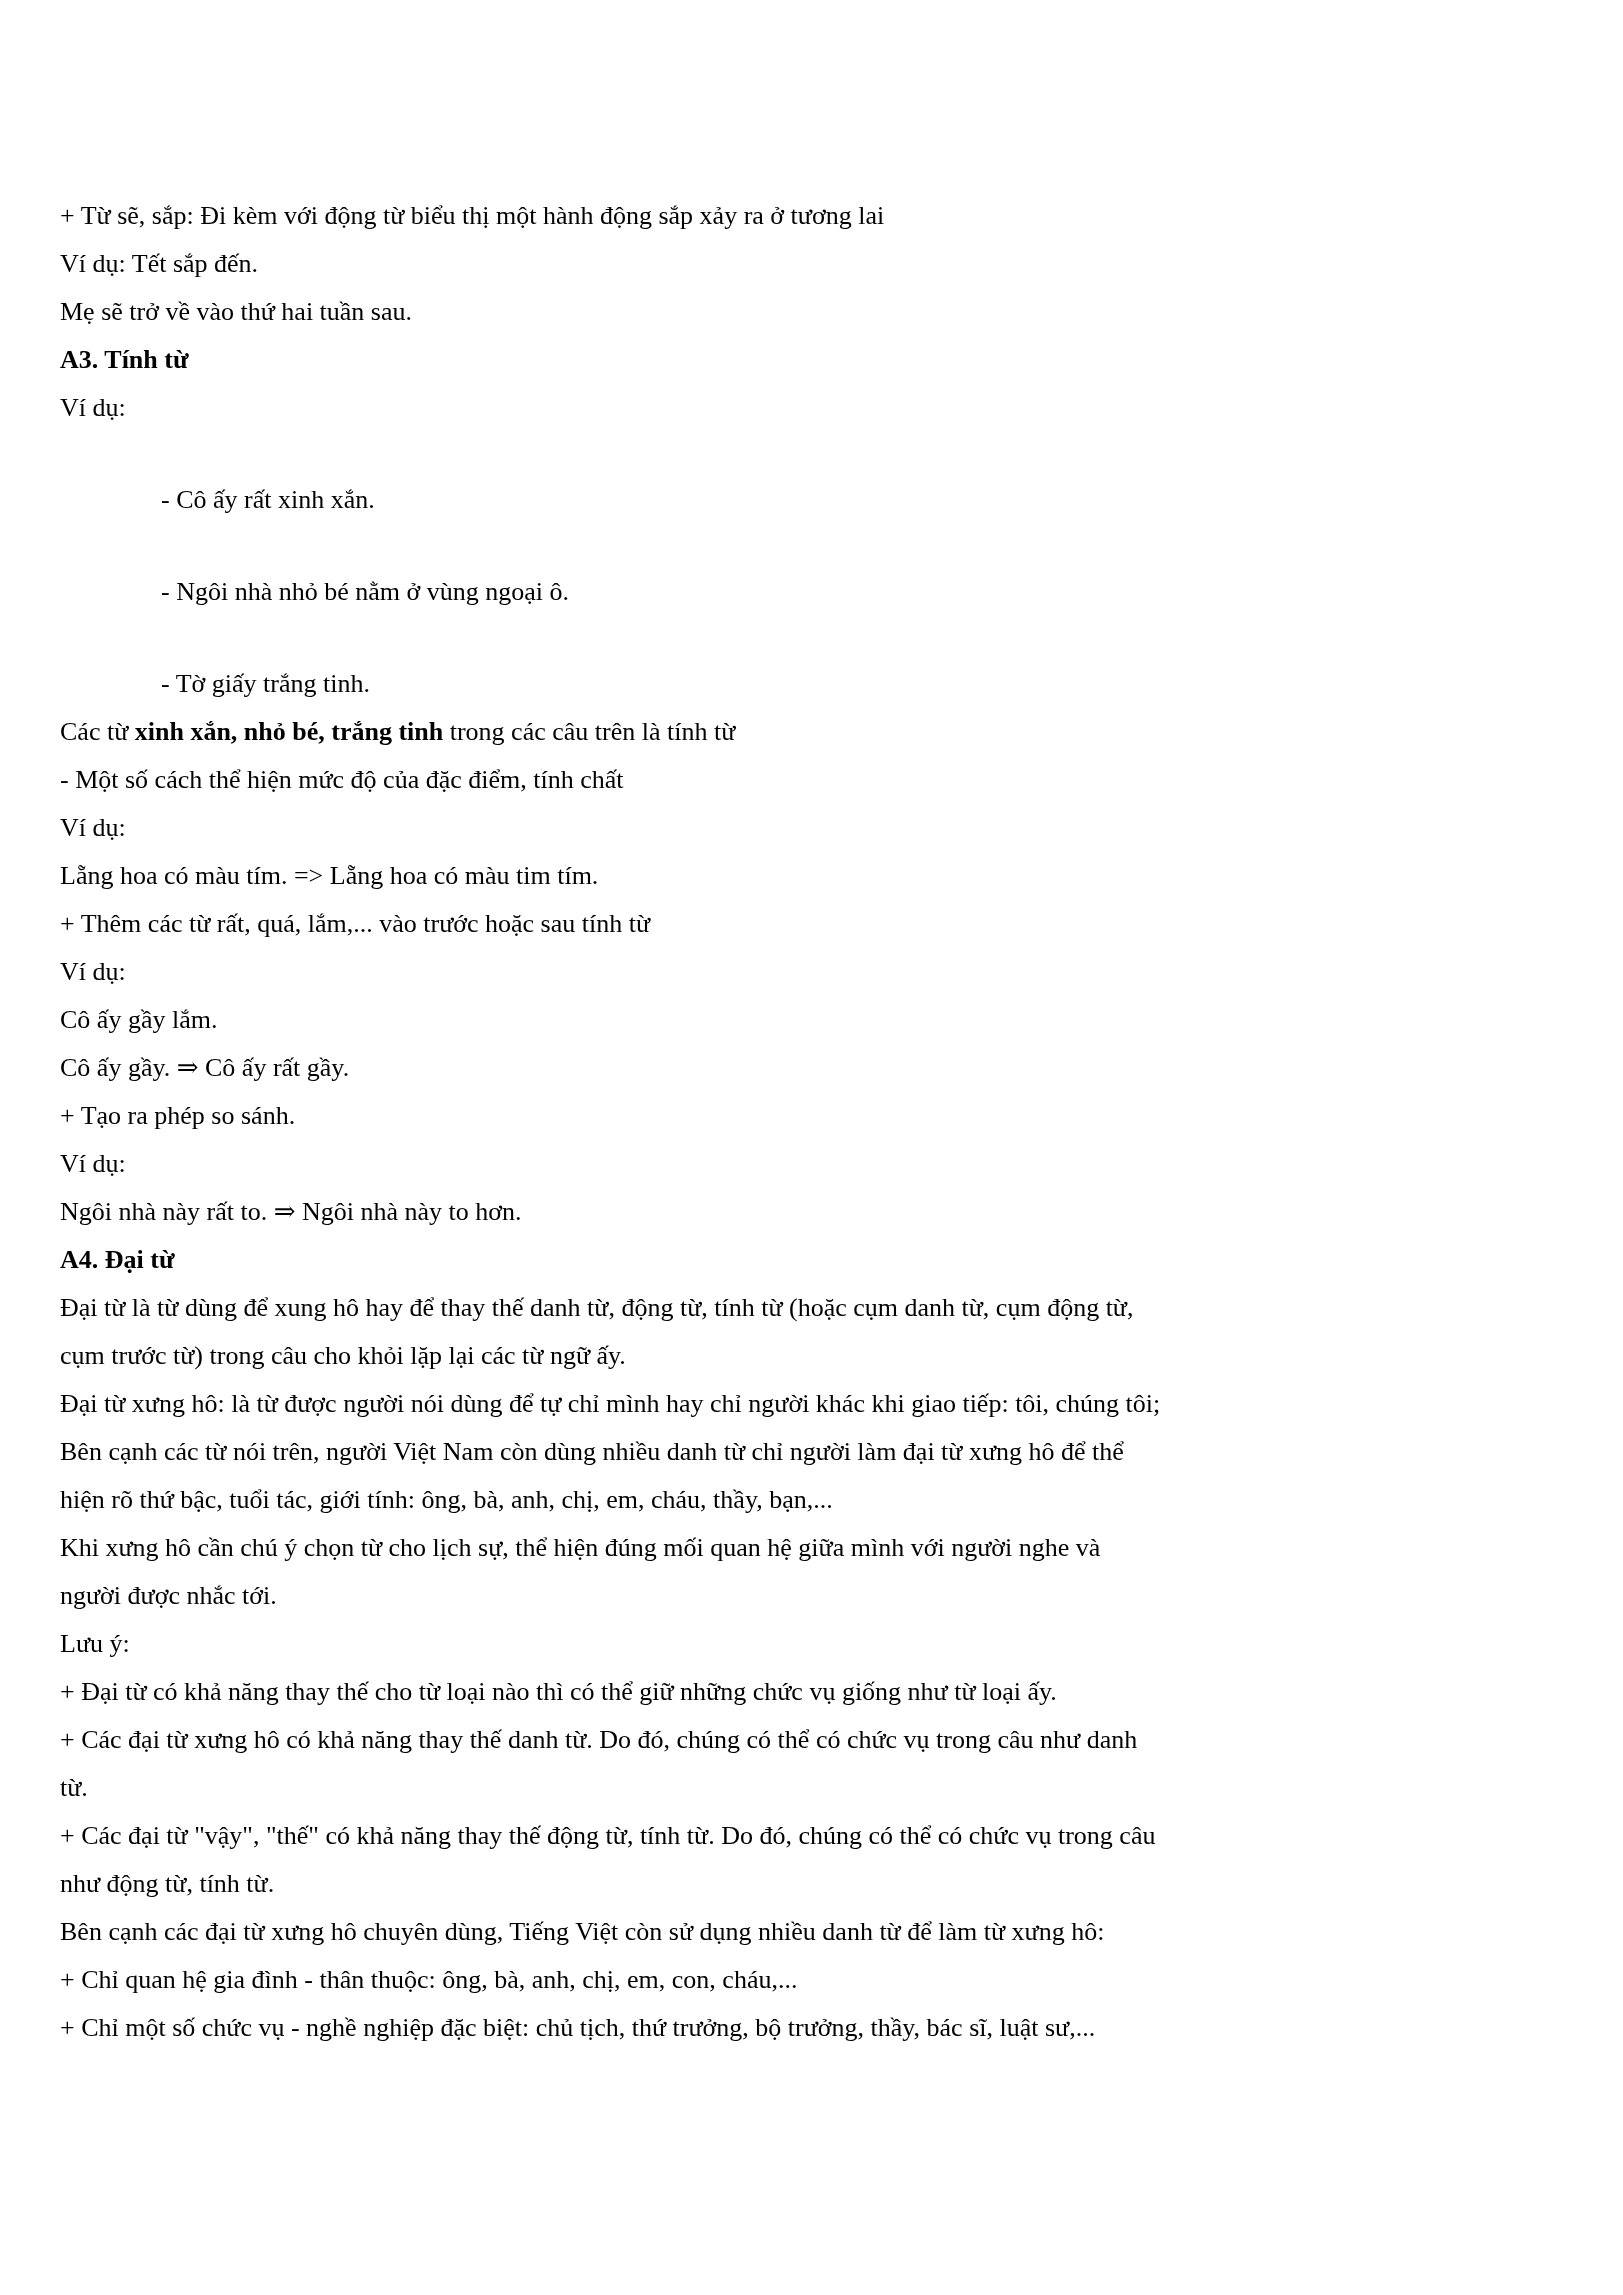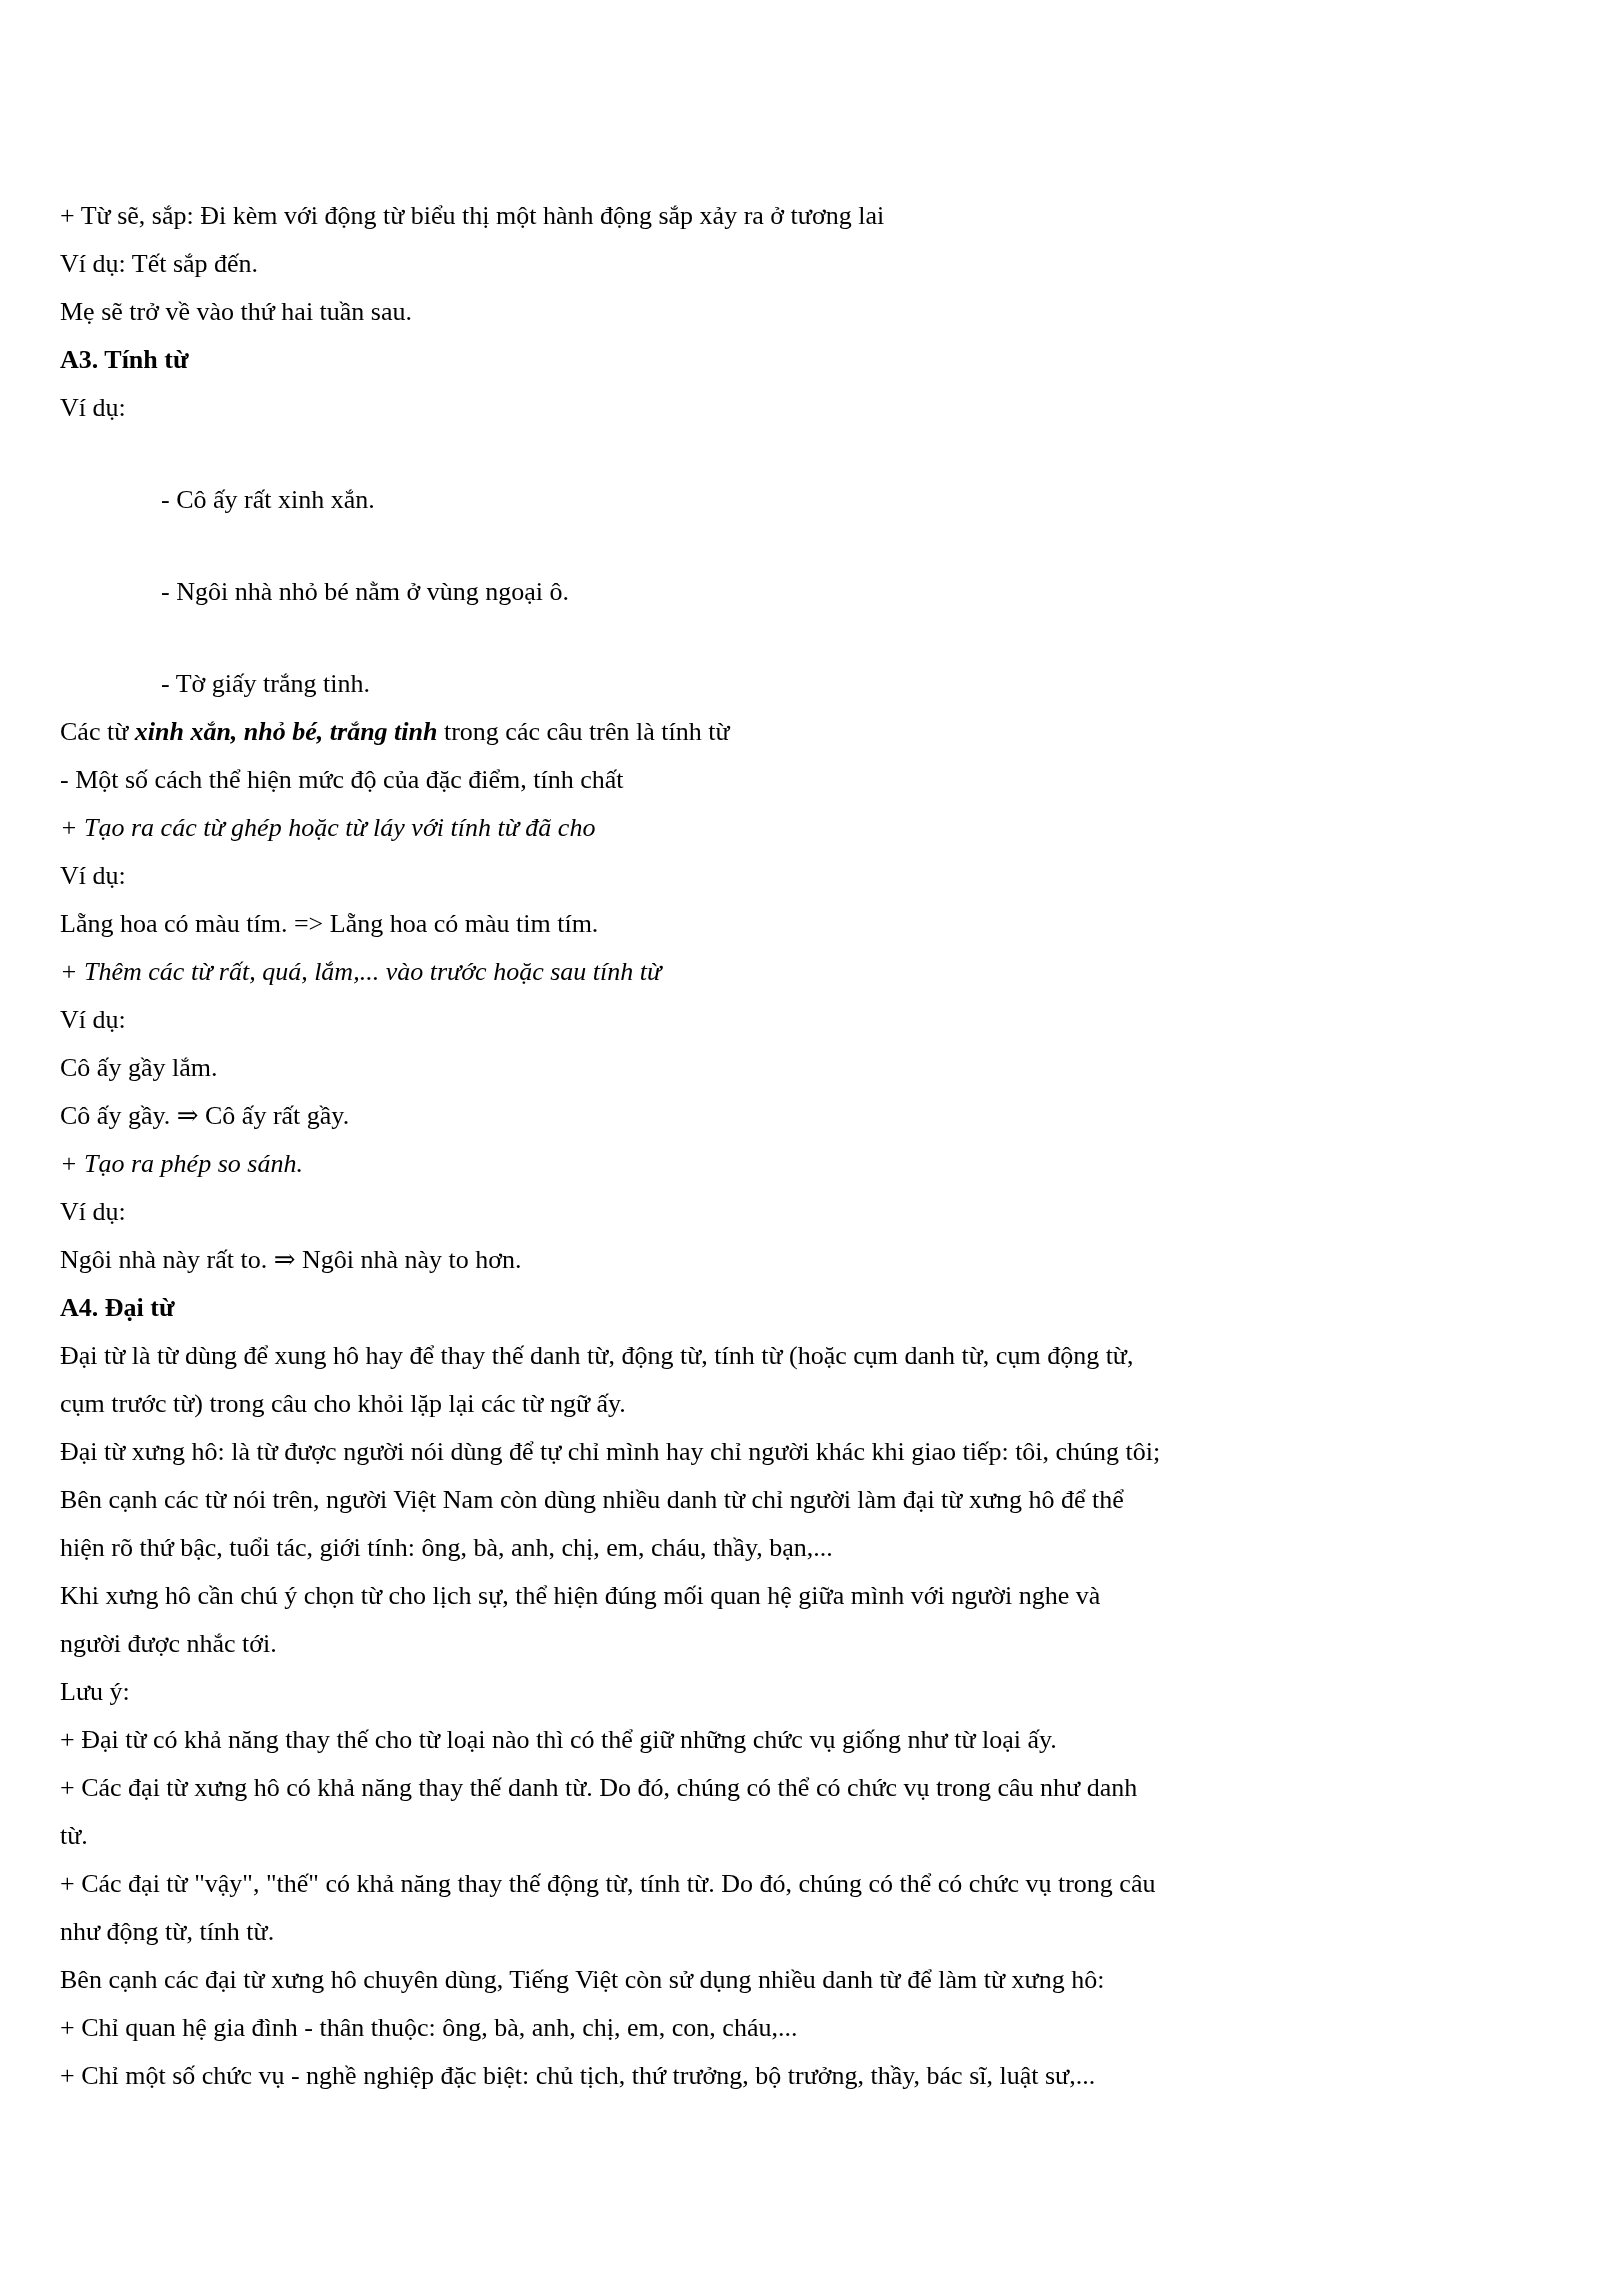--- a/index.html
+++ b/index.html
@@ -27,38 +27,37 @@
     line-height: 48px;
     height: 48px;
     white-space: pre;
     color: #000000;
   }
   .line.indent {
     padding-left: 101px;
     margin-top: 44px;
   }
   .r-b  { font-weight: bold; }
-  .r-i  { font-style: italic; }
+  .r-i  { }
 </style>
 </head>
 <body>
 
 <div class="page">
   <div class="doc-text" id="doc-lines">
       <div class="line"><span class="">+ Từ sẽ, sắp: Đi kèm với động từ biểu thị một hành động sắp xảy ra ở tương lai</span></div>
       <div class="line"><span class="">Ví dụ: Tết sắp đến.</span></div>
       <div class="line"><span class="">Mẹ sẽ trở về vào thứ hai tuần sau.</span></div>
       <div class="line"><span class="r-b ">A3. Tính từ</span></div>
       <div class="line"><span class="">Ví dụ:</span></div>
       <div class="line indent"><span class="">- Cô ấy rất xinh xắn.</span></div>
       <div class="line indent"><span class="">- Ngôi nhà nhỏ bé nằm ở vùng ngoại ô.</span></div>
       <div class="line indent"><span class="">- Tờ giấy trắng tinh.</span></div>
       <div class="line"><span class="">Các từ </span><span class="r-b r-i">xinh xắn, nhỏ bé, trắng tinh</span><span class=""> trong các câu trên là tính từ</span></div>
       <div class="line"><span class="">- Một số cách thể hiện mức độ của đặc điểm, tính chất</span></div>
-      <div class="line"><span class="r-i">+ Tạo ra các từ ghép hoặc từ láy với tính từ đã cho</span></div>
       <div class="line"><span class="">Ví dụ:</span></div>
       <div class="line"><span class="">Lẵng hoa có màu tím. =&gt; Lẵng hoa có màu tim tím.</span></div>
       <div class="line"><span class="r-i">+ Thêm các từ rất, quá, lắm,... vào trước hoặc sau tính từ</span></div>
       <div class="line"><span class="">Ví dụ:</span></div>
       <div class="line"><span class="">Cô ấy gầy lắm.</span></div>
       <div class="line"><span class="">Cô ấy gầy. ⇒ Cô ấy rất gầy.</span></div>
       <div class="line"><span class="r-i">+ Tạo ra phép so sánh.</span></div>
       <div class="line"><span class="">Ví dụ:</span></div>
       <div class="line"><span class="">Ngôi nhà này rất to. ⇒ Ngôi nhà này to hơn.</span></div>
       <div class="line"><span class="r-b ">A4. Đại từ</span></div>

